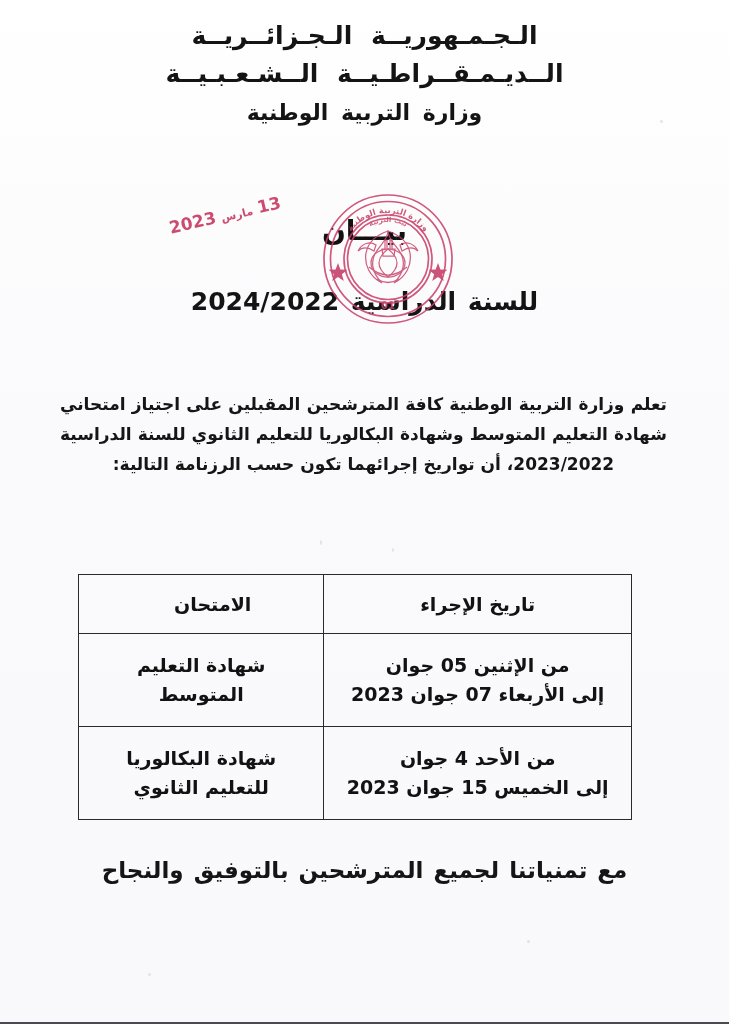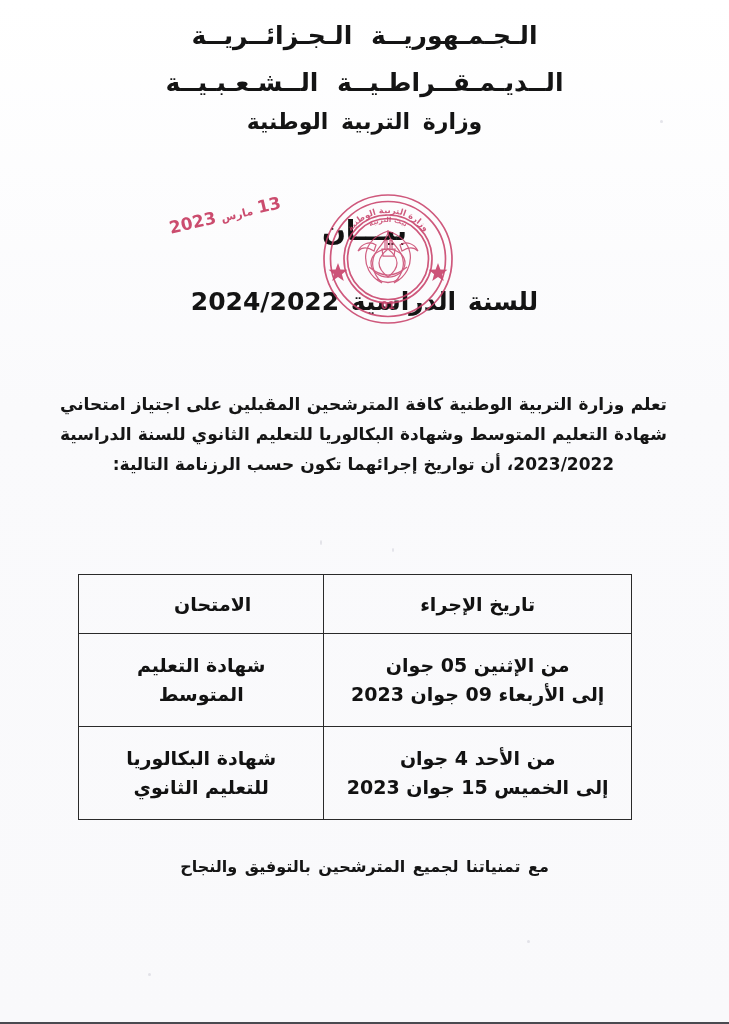--- a/index.html
+++ b/index.html
@@ -42,21 +42,21 @@
   .header-line {
     font-weight: bold;
     color: #141414;
     letter-spacing: 0px;
     line-height: 1.42;
   }
   .hl1, .hl2 {
     font-size: 25px;
     word-spacing: 10px;
   }
-  .hl2 { margin-top: 11px; }
+  .hl2 { margin-top: 2px; }
   .hl3 {
     font-size: 22px;
     margin-top: 6px;
     word-spacing: 5px;
   }
 
   
   .stamp {
     position: absolute;
     left: 322px;
@@ -159,21 +159,21 @@
   .col-exam { width: 42%; padding-left: 24px; }
   .cell-line { display: block; white-space: nowrap; }
 
   
   .footer-wish {
     position: absolute;
     top: 857px;
     left: 0;
     right: 0;
     text-align: center;
-    font-size: 16px;
+    font-size: 23px;
     font-weight: bold;
     color: #151515;
     word-spacing: 2px;
   }
   .bottom-rule {
     position: absolute;
     left: 0;
     right: 0;
     bottom: 0;
     height: 2px;
@@ -269,21 +269,21 @@
       <thead>
         <tr>
           <th class="col-date">تاريخ الإجراء</th>
           <th class="col-exam">الامتحان</th>
         </tr>
       </thead>
       <tbody>
         <tr>
           <td>
             <span class="cell-line">من الإثنين 05 جوان</span>
-            <span class="cell-line">إلى الأربعاء 09 جوان 2023</span>
+            <span class="cell-line">إلى الأربعاء 07 جوان 2023</span>
           </td>
           <td>
             <span class="cell-line">شهادة التعليم</span>
             <span class="cell-line">المتوسط</span>
           </td>
         </tr>
         <tr>
           <td>
             <span class="cell-line">من الأحد 4 جوان</span>
             <span class="cell-line">إلى الخميس 15 جوان 2023</span>

